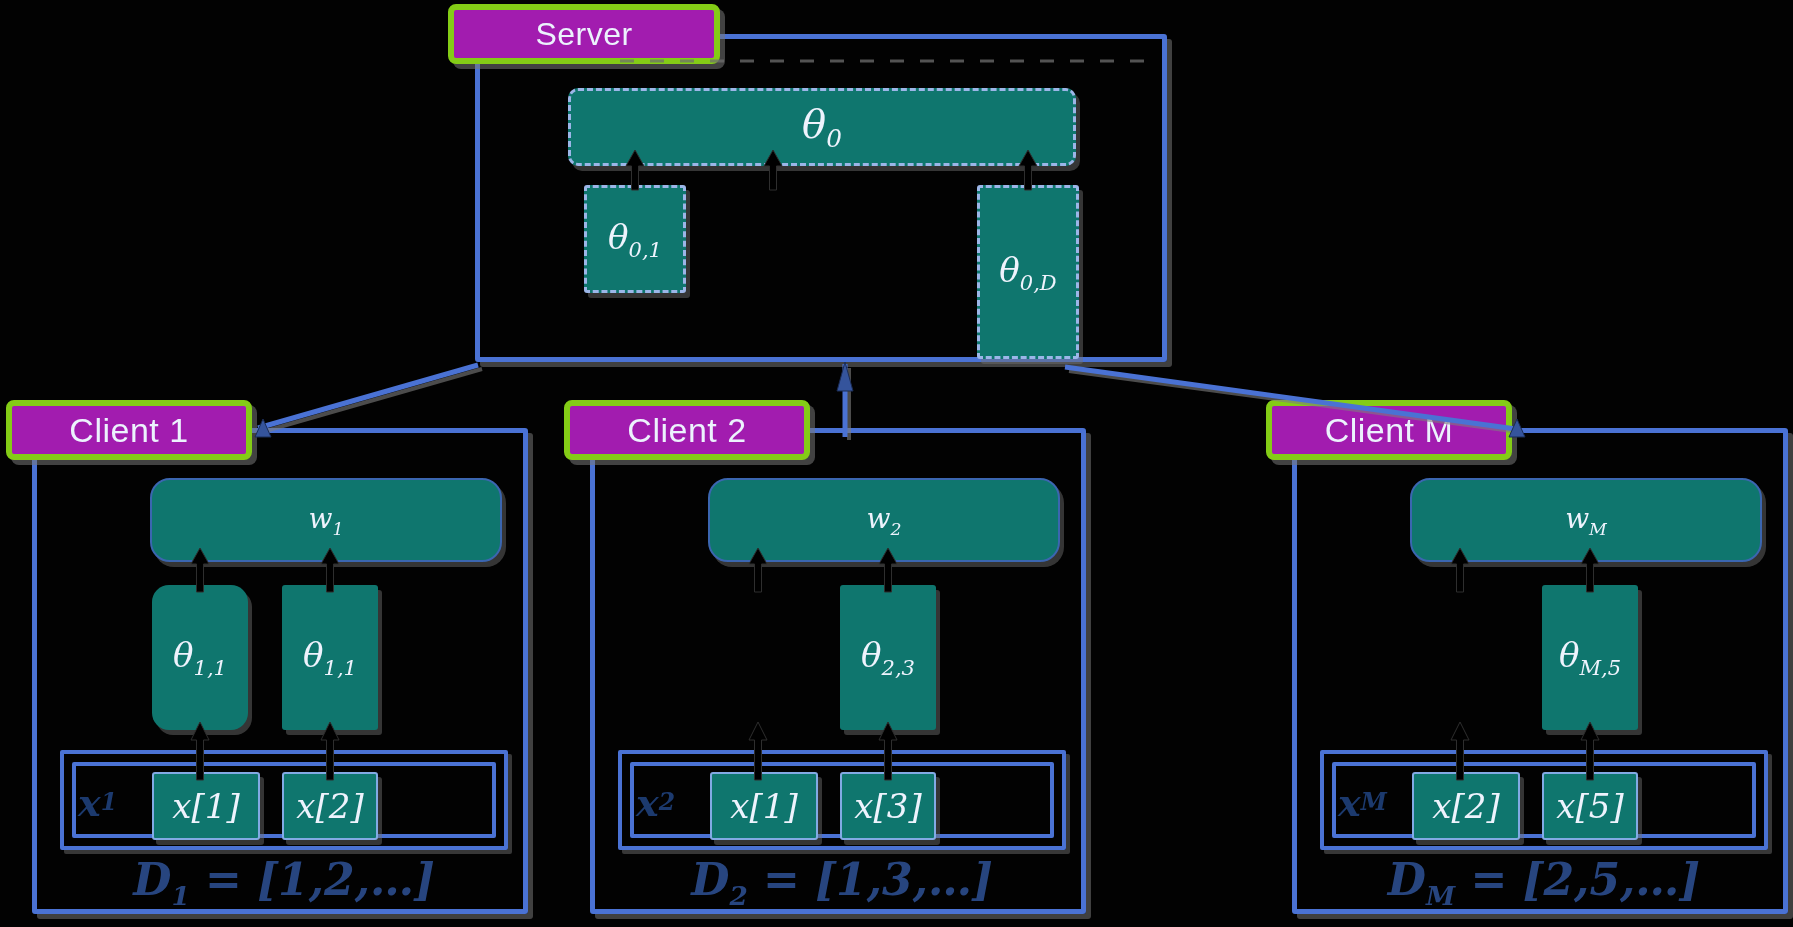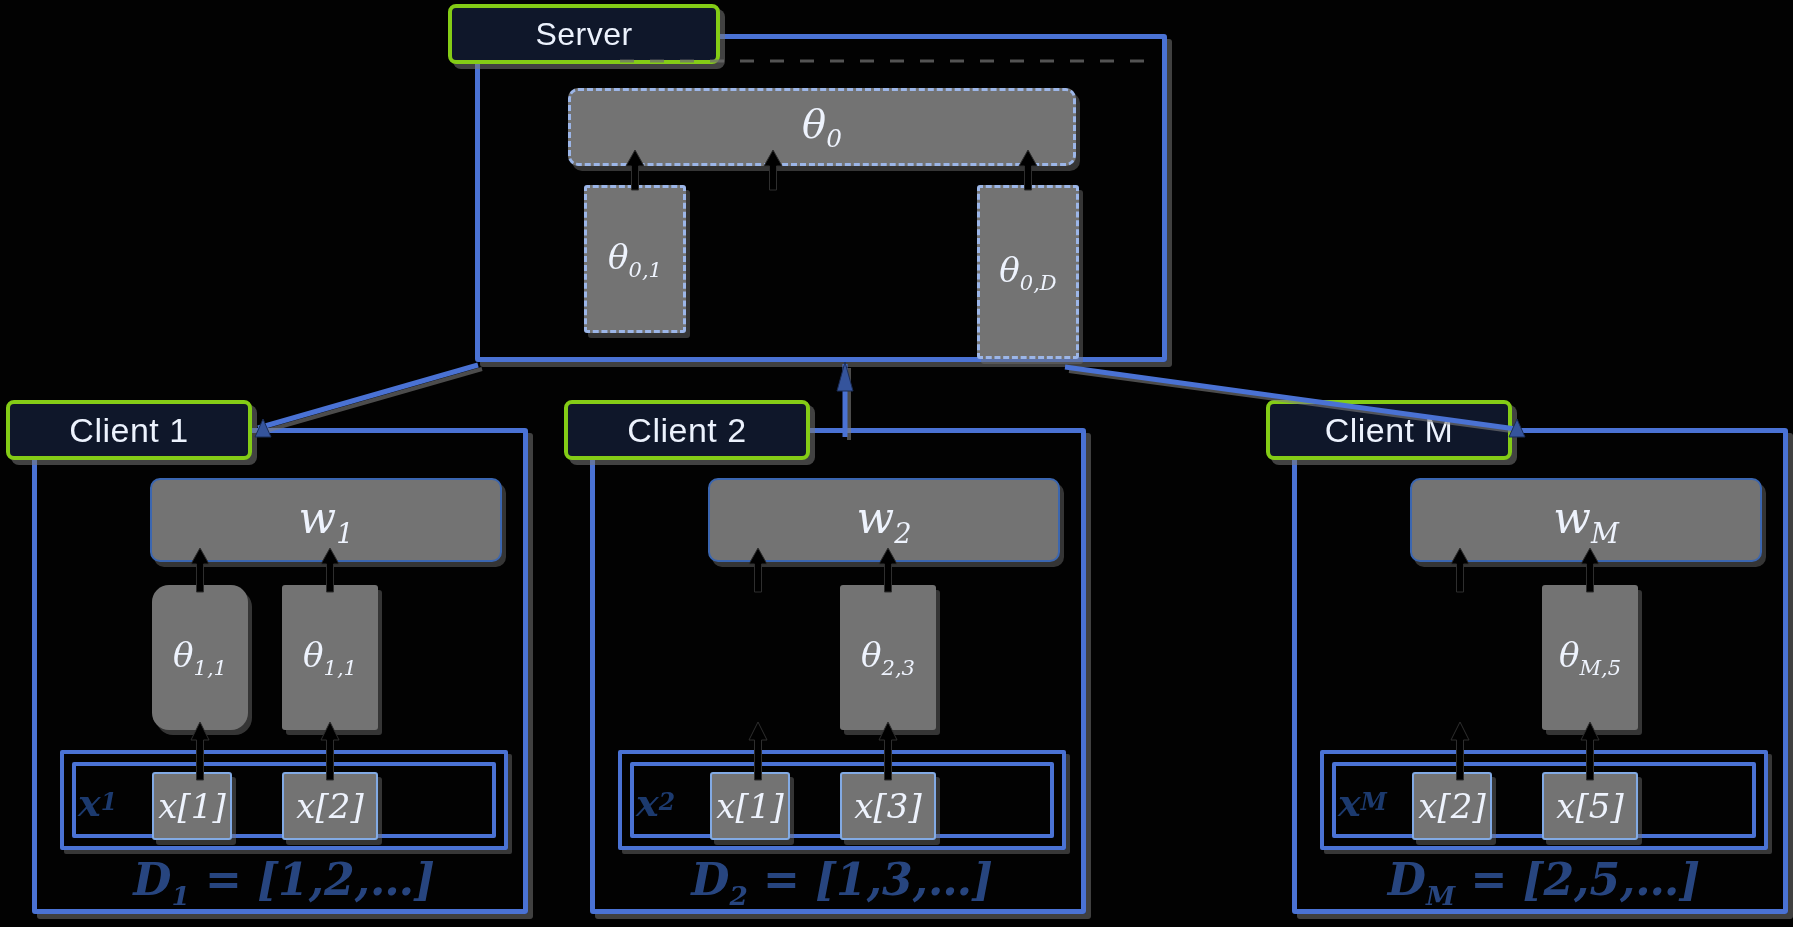--- a/index.html
+++ b/index.html
@@ -2,58 +2,58 @@
 <html><head>
 <meta charset="utf-8">
 <style>
   html,body{margin:0;padding:0;background:#020202;}
   .canvas{position:relative;width:1793px;height:927px;background:#020202;overflow:hidden;
           font-family:"Liberation Sans",sans-serif;}
   
   .abs{position:absolute;box-sizing:border-box;}
   .container{border:5px solid #4a72d4;background:transparent;border-radius:3px;
              box-shadow:5px 5px 0 rgba(125,125,125,.5);}
-  .label-box{background:#0f172a;border:4px solid #84cc16;border-radius:8px;
+  .label-box{background:#a21caf;border:6px solid #84cc16;border-radius:8px;
              box-shadow:5px 5px 0 rgba(120,120,120,.55);
              display:flex;align-items:center;justify-content:center;
              color:#ecf2fd;font-size:34px;letter-spacing:.5px;}
-  .fill-box{background:#737373;display:flex;align-items:center;justify-content:center;
+  .fill-box{background:#0f766e;display:flex;align-items:center;justify-content:center;
             color:#eef3fd;box-shadow:4px 5px 0 rgba(115,115,115,.45);}
   .dashed{border:3px dashed #9cb6e8;}
   .solid-edge{border:2px solid #3b66b0;}
   .light-edge{border:2px solid #82aae4;}
   .mathtxt{font-family:"DejaVu Serif",serif;font-style:italic;}
   .mathtxt sub{font-size:.62em;font-style:italic;}
   .theta0-box{border-radius:10px;font-size:40px;}
-  .w-box{border-radius:10px;font-size:44px;text-align:center;}
+  .w-box{border-radius:20px;font-size:28px;text-align:center;}
   .p-box{border-radius:3px;font-size:34px;}
   .f-box{border-radius:3px;font-size:34px;}
   .data-rect{border:4px solid #4a72d4;border-radius:2px;background:transparent;
              box-shadow:4px 4px 0 rgba(120,120,120,.45);}
   .x-label{color:#1c3a6e;font-size:38px;font-weight:bold;display:flex;align-items:center;}
   .equation{color:#27457f;font-size:44px;font-weight:bold;text-align:center;}
   .equation sub{font-size:.6em;}
   
   .server-container{left:475px;top:34px;width:692px;height:328px;}
   .server-label{left:448px;top:4px;width:272px;height:60px;font-size:32px;}
   .theta0-box{left:568px;top:88px;width:508px;height:78px;}
-  .sp0{left:584px;top:185px;width:102px;height:148px;}
+  .sp0{left:584px;top:185px;width:102px;height:108px;}
   .sp1{left:722px;top:185px;width:102px;height:148px;}
   .sp2{left:977px;top:185px;width:102px;height:174px;}
   
   .client-group{position:absolute;top:0;width:545px;height:927px;left:var(--dx);}
   .client-label{left:6px;top:400px;width:246px;height:60px;}
   .client-container{left:32px;top:428px;width:496px;height:486px;}
   .w-box{left:150px;top:478px;width:352px;height:84px;}
   .cp0{left:152px;top:585px;width:96px;height:145px;border-radius:17px;}
   .cp1{left:282px;top:585px;width:96px;height:145px;}
   .data-outer{left:60px;top:750px;width:448px;height:100px;}
   .data-inner{left:72px;top:762px;width:424px;height:76px;box-shadow:none;}
   .x-label{left:78px;top:772px;width:70px;height:60px;}
-  .fx0{left:152px;top:772px;width:80px;height:68px;}
+  .fx0{left:152px;top:772px;width:108px;height:68px;}
   .fx1{left:282px;top:772px;width:96px;height:68px;}
   .equation{left:60px;top:854px;width:448px;}
   .g1{--dx:0px;} .g2{--dx:558px;} .g3{--dx:1260px;}
   .overlay{position:absolute;left:0;top:0;pointer-events:none;}
 </style>
 </head>
 <body>
 
 <div class="canvas">
 

